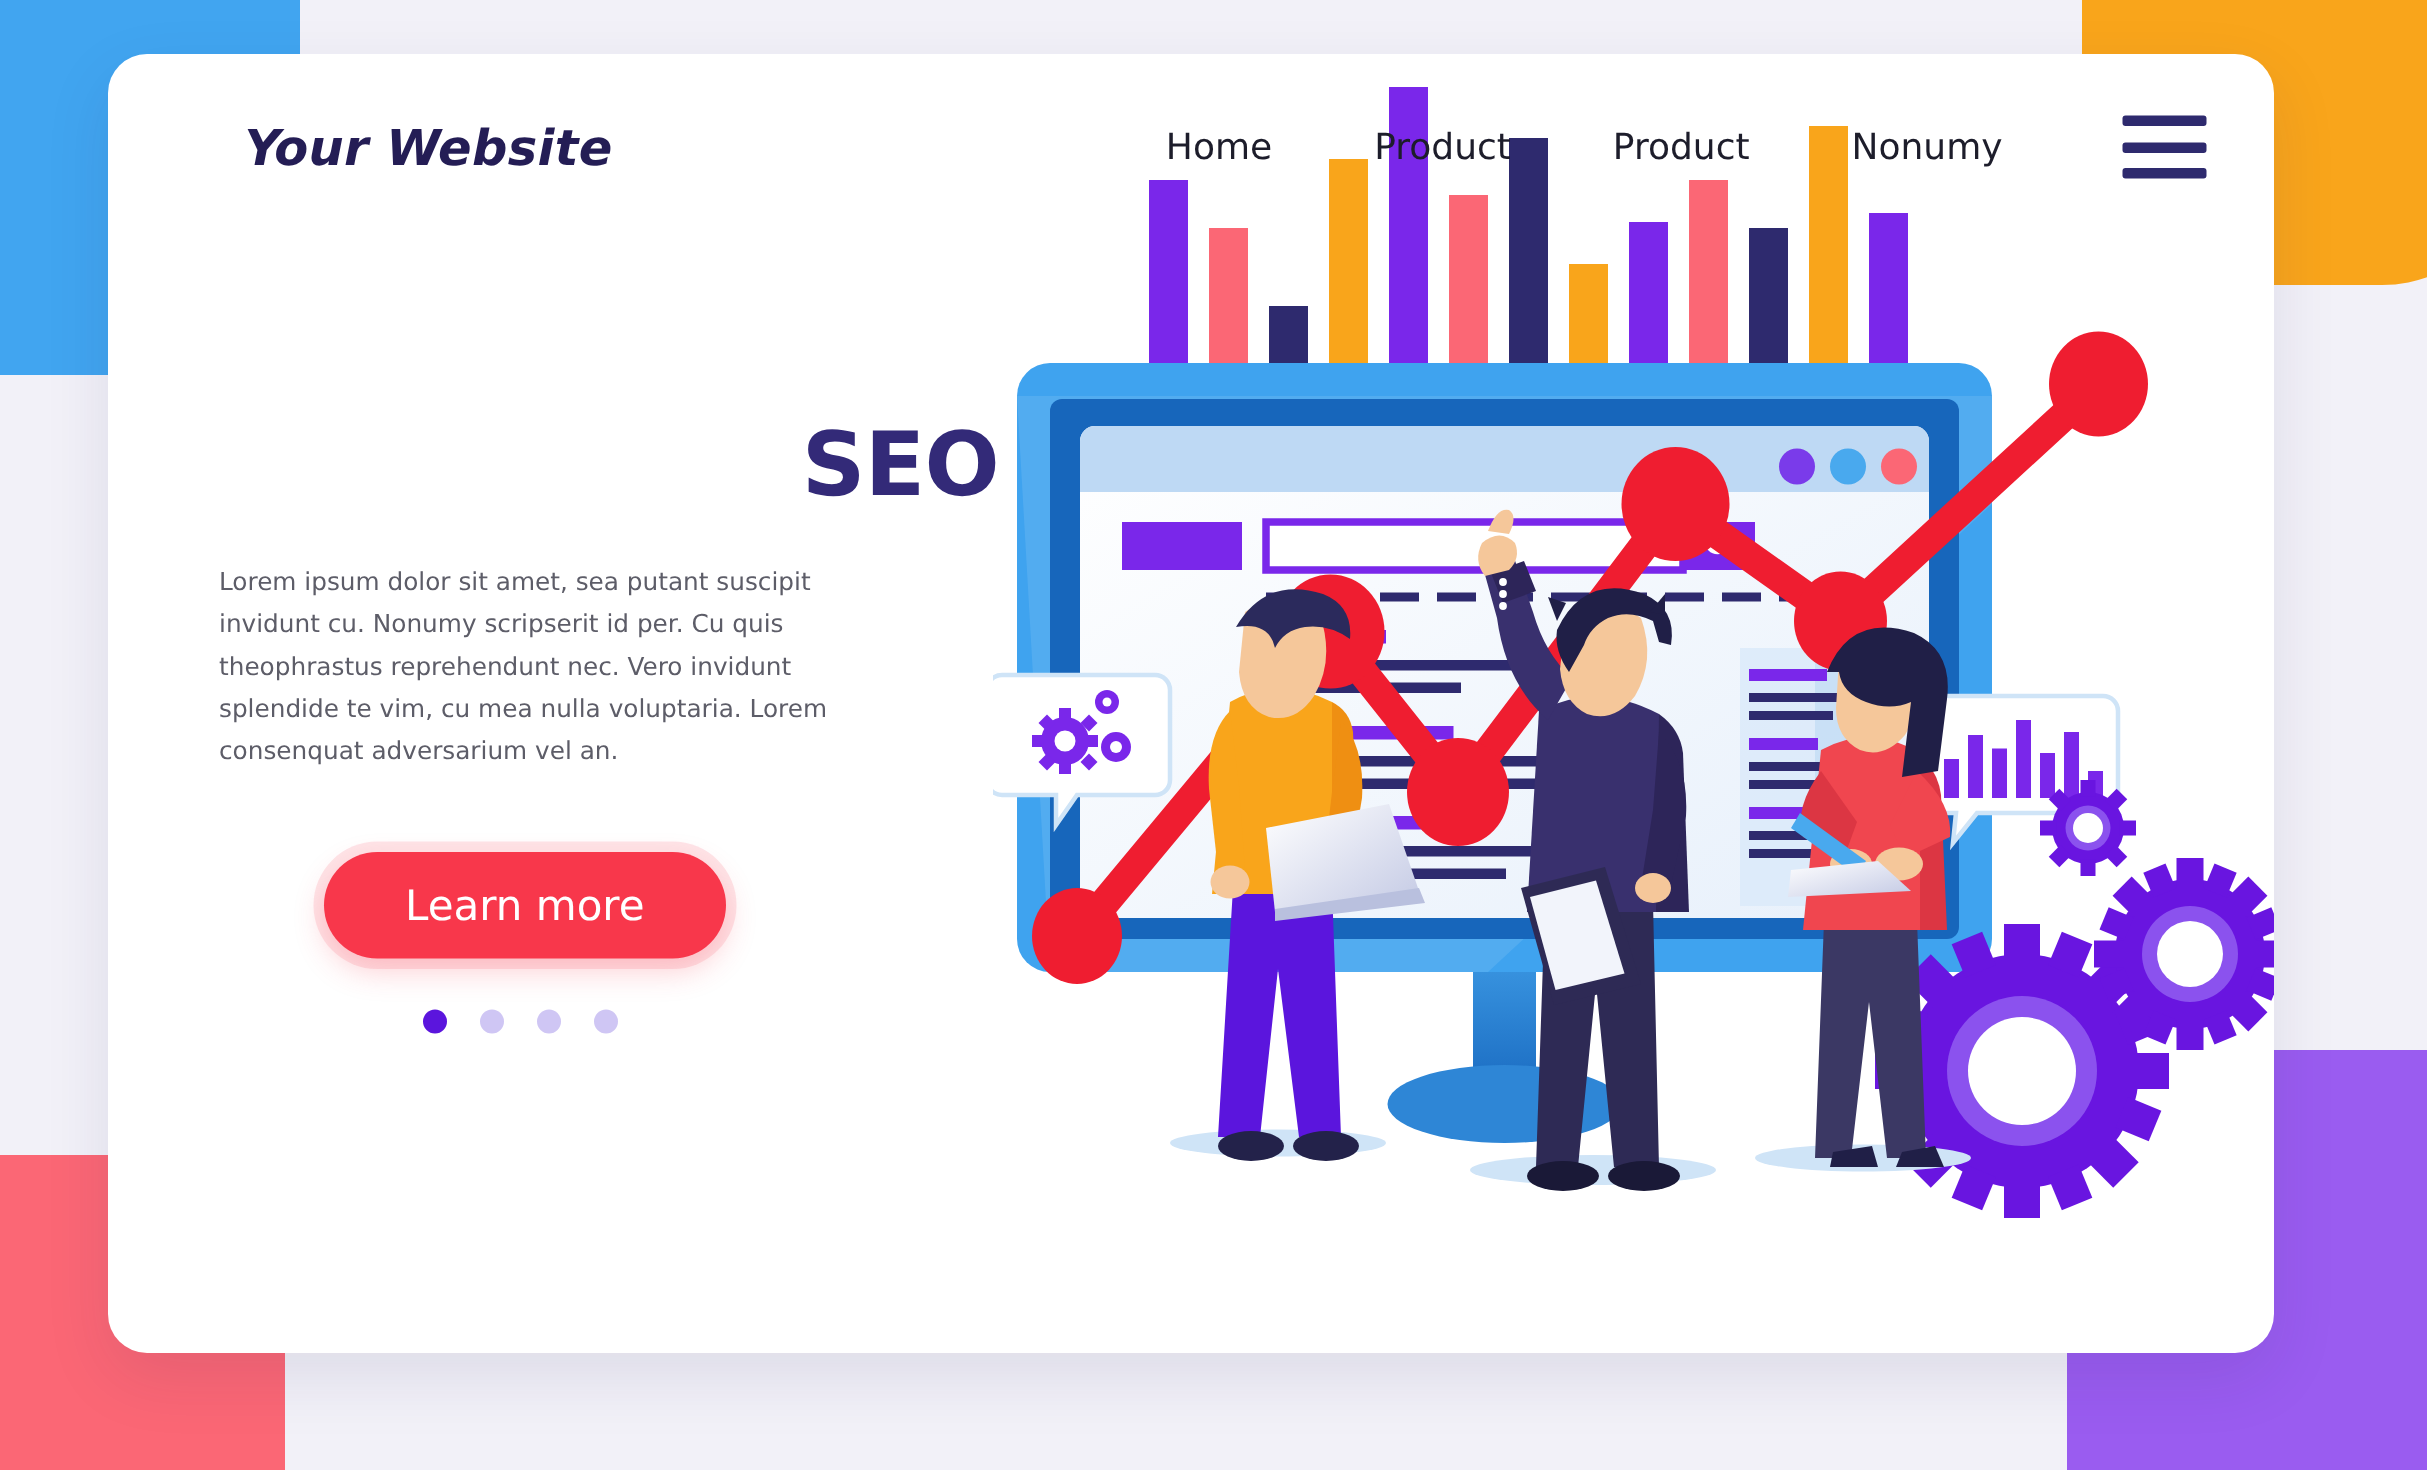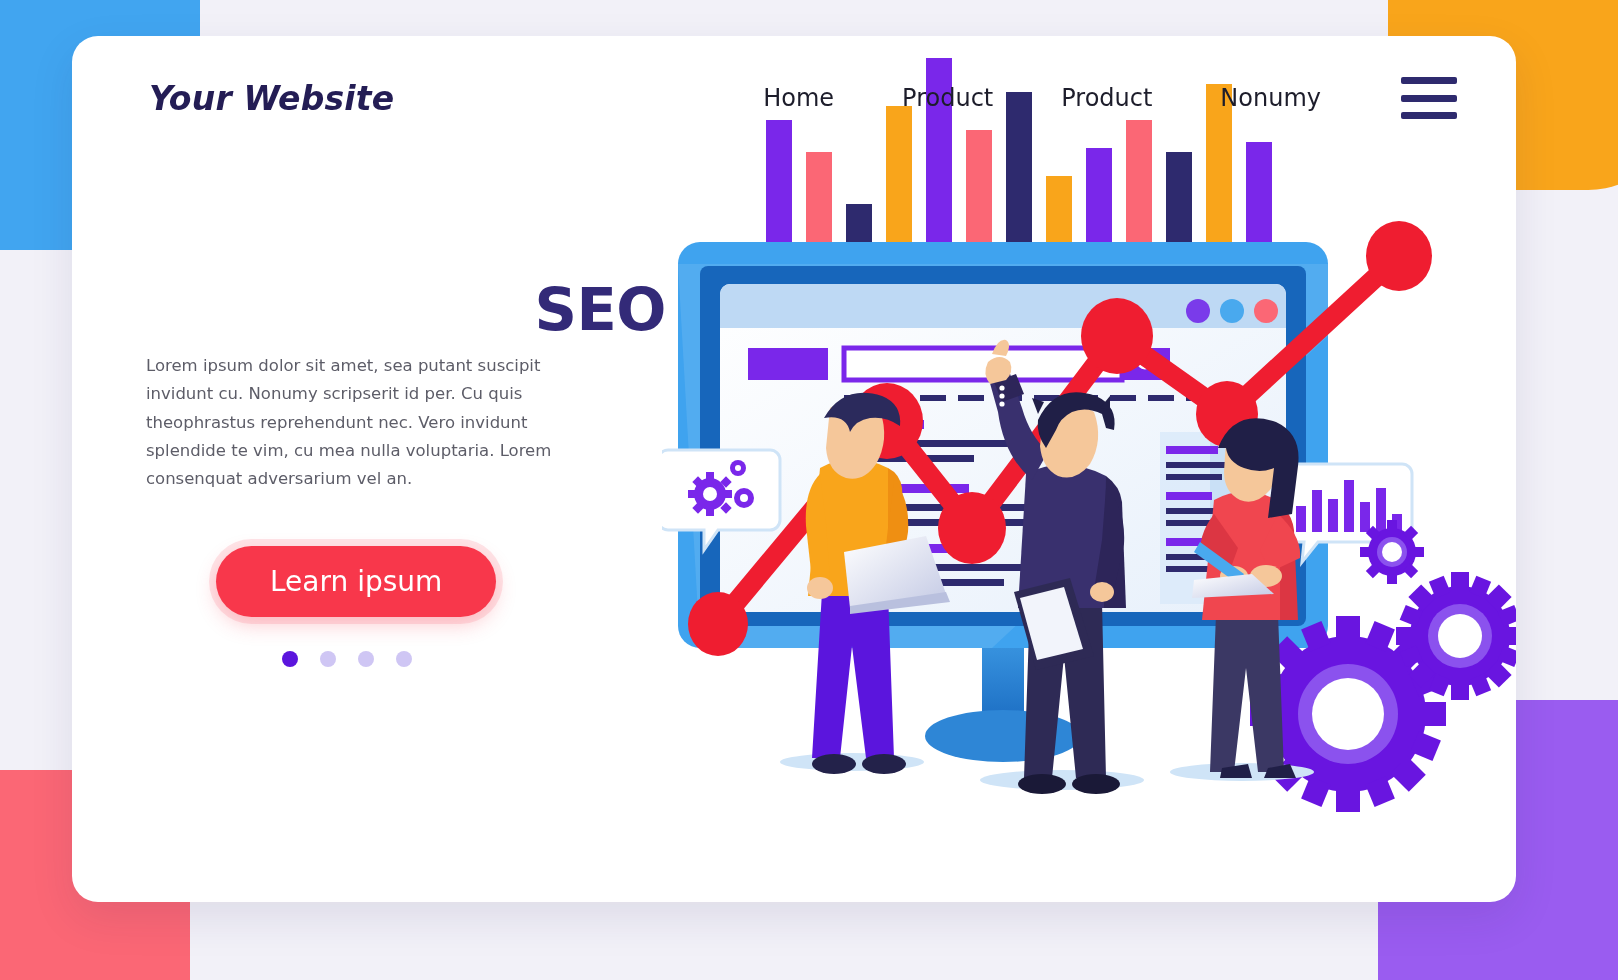--- a/index.html
+++ b/index.html
@@ -19,21 +19,21 @@
   
   #card{
     position:absolute; left:72px; top:36px; width:1444px; height:866px;
     background:#ffffff; border-radius:26px;
     box-shadow:0 16px 44px rgba(40,30,90,.10);
     overflow:hidden;
   }
 
   
   #header{
-    position:absolute; left:3px; top:0; width:100%; height:124px;
+    position:absolute; left:17px; top:0; width:100%; height:124px;
     display:flex; align-items:center; z-index:40;
   }
   #logo{
     margin-left:74px;
     font-family:"DejaVu Sans", sans-serif;
     font-style:italic; font-weight:700; font-size:33px;
     color:#241d55; letter-spacing:.2px; white-space:nowrap;
   }
   #nav{ margin-left:auto; margin-right:52px; display:flex; align-items:center; gap:0; }
   .nav-item{
@@ -48,21 +48,21 @@
   #menu-btn span{ display:block; height:7px; border-radius:2px; background:#2e2a6e; }
 
   
   #hero{ position:absolute; left:74px; top:232px; width:520px; z-index:30; }
   #headline{
     font-family:"DejaVu Sans", sans-serif;
     font-weight:700; font-size:59px; line-height:1.42;
     color:#332a78; letter-spacing:-.5px;text-align:right;
   }
   #subtext{
-    width:455px;
+    margin-top:22px; width:455px;
     font-size:16.5px; line-height:1.72; color:#5d5d68;
     font-family:"DejaVu Sans", sans-serif;
   }
   #cta{
     margin-top:52px; margin-left:70px; display:inline-block;
     background:#f8374b; color:#fff; border:none; cursor:pointer;
     font-size:28px; font-family:"DejaVu Sans", sans-serif;
     padding:19px 54px; border-radius:40px;
     box-shadow:0 0 0 7px rgba(248,55,75,.13), 0 8px 20px rgba(248,55,75,.25);
   }
@@ -97,21 +97,21 @@
         <span></span>
       </div>
     </nav>
   </div>
 
   <div id="hero">
     <h1 id="headline">
       <span>SEO</span><br>
     </h1>
     <p id="subtext">Lorem ipsum dolor sit amet, sea putant suscipit invidunt cu. Nonumy scripserit id per. Cu quis theophrastus reprehendunt nec. Vero invidunt splendide te vim, cu mea nulla voluptaria. Lorem consenquat adversarium vel an.</p>
-    <button id="cta">Learn ipsum</button>
+    <button id="cta">Learn more</button>
     <div id="dots">
       <span class="dot active"></span>
       <span class="dot"></span>
       <span class="dot"></span>
       <span class="dot"></span>
     </div>
   </div>
 
   <div id="illus">
   <svg viewBox="0 0 854 866" xmlns="http://www.w3.org/2000/svg">

